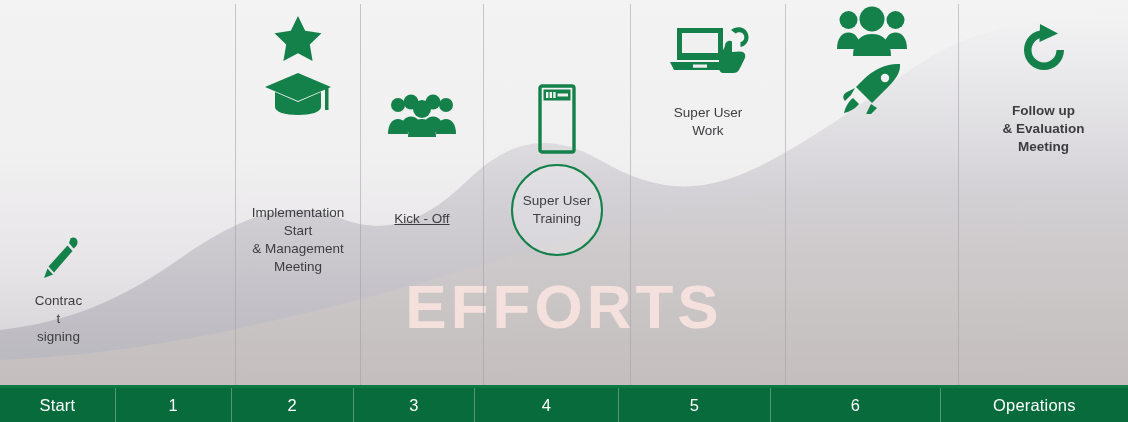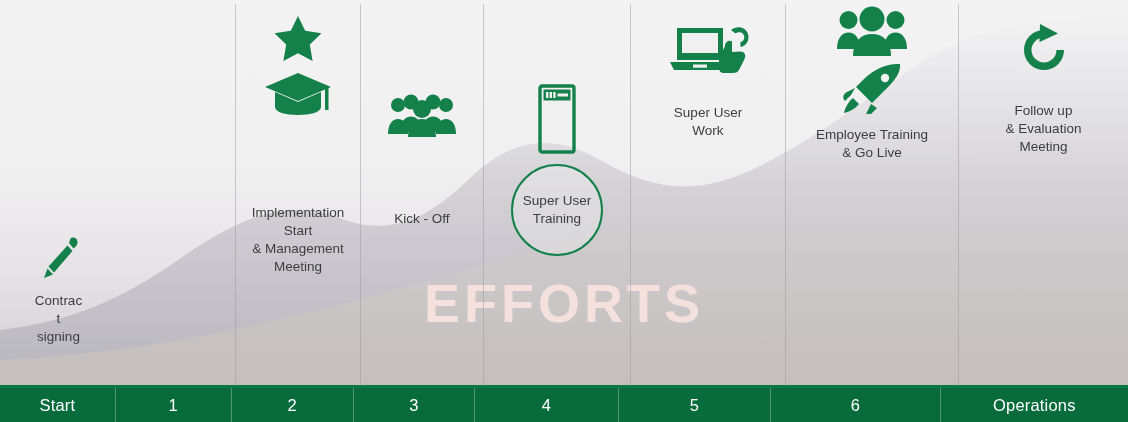--- a/index.html
+++ b/index.html
@@ -24,21 +24,21 @@
     width: 1128px; height: 388px;
     pointer-events: none;
   }
   
   .watermark {
     position: absolute;
     left: 0;
     top: 276px;
     width: 1128px;
     text-align: center;
-    font-size: 54px;
+    font-size: 62px;
     font-weight: bold;
     letter-spacing: 4px;
     color: #f7e2de;
     opacity: .95;
     line-height: 1;
     pointer-events: none;
     user-select: none;
   }
   
   .cols {
@@ -201,21 +201,21 @@
                 <path d="M49 42 C49 32 53.5 27 59 27 C64.5 27 69 32 69 42 Z"></path>
               <circle cx="24" cy="10" r="7.5"></circle>
                 <path d="M13 40 C13 30 18 24.5 24 24.5 C30 24.5 35 30 35 40 Z"></path>
               <circle cx="46" cy="10" r="7.5"></circle>
                 <path d="M35 40 C35 30 40 24.5 46 24.5 C52 24.5 57 30 57 40 Z"></path>
               <circle cx="35" cy="17" r="9"></circle>
                 <path d="M21 45 C21 33.5 27 27 35 27 C43 27 49 33.5 49 45 Z"></path>
             </g>
           </svg>
         </div>
-        <div class="caption" style="margin-top:72px;">Kick - Off</div>
+        <div class="caption" style="margin-top:72px;text-decoration:underline;">Kick - Off</div>
       </div>
     </div>
 
     <div class="col" style="left:483px;width:147px;">
       <div class="col-inner" style="top:80px;">
         <div class="icon-wrap">
           <svg width="40" height="70" viewBox="0 0 40 70">
             <rect x="3" y="2" width="34" height="66" rx="2" fill="none" stroke="#14804a" stroke-width="3.4"></rect>
             <rect x="6.5" y="5.5" width="27" height="11" fill="#14804a"></rect>
             <rect x="9" y="8" width="2.4" height="6" fill="#f1f0f1"></rect>
@@ -266,34 +266,32 @@
           <svg width="64" height="52" viewBox="0 0 64 52">
             <g fill="#14804a">
               <path d="M60 2 C48 1 34 7 24 17 L16 25 L32 41 L40 33 C50 23 61 14 60 2 Z"></path>
               <circle cx="45" cy="16" r="4.2" fill="#f1f0f1"></circle>
               <path d="M15 26 L7 30 C3 32 2 36 5 39 L11 33 Z"></path>
               <path d="M31 42 L27 50 C25 54 29 55 31 52 L37 46 Z"></path>
               <path d="M13 36 C8 40 5 46 4 51 C9 50 15 47 19 42 Z"></path>
             </g>
           </svg>
         </div>
-        <div class="caption" style="margin-top:12px;">Employee Training
-&amp; Go Live</div>
       </div>
     </div>
 
     <div class="col" style="left:958px;width:170px;">
       <div class="col-inner" style="top:18px;">
         <div class="icon-wrap">
           <svg width="56" height="56" viewBox="0 0 56 56">
             <path d="M28 8 A20 20 0 1 0 48 28 L40.5 28 A12.5 12.5 0 1 1 28 15.5 Z" fill="#14804a"></path>
             <path d="M24 2 L42 11.5 L23.5 20 Z" fill="#14804a"></path>
           </svg>
         </div>
-        <div class="caption" style="margin-top:24px;">Follow up
+        <div class="caption" style="margin-top:24px;font-weight:bold;">Follow up
 &amp; Evaluation
 Meeting</div>
       </div>
     </div>
 
   </div>
 
   <div class="phasebar-top"></div>
   <div class="phasebar">
     <div class="phase-cell first" style="width:117px;">Start</div>

